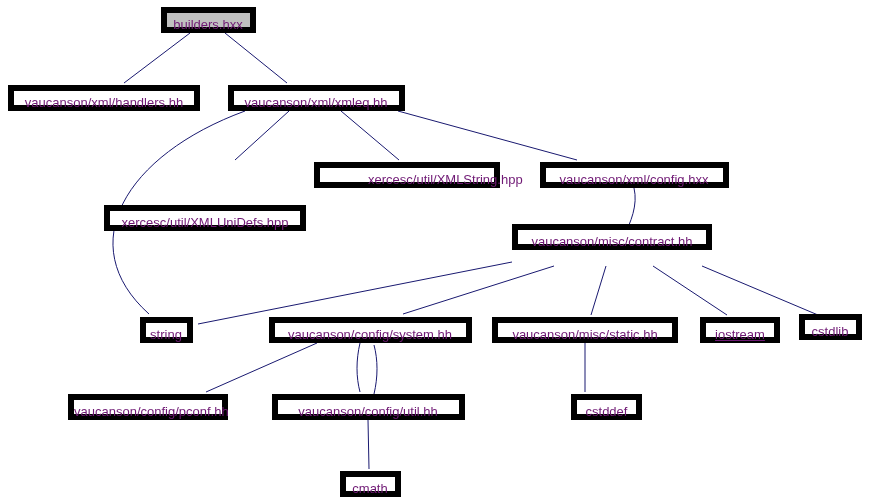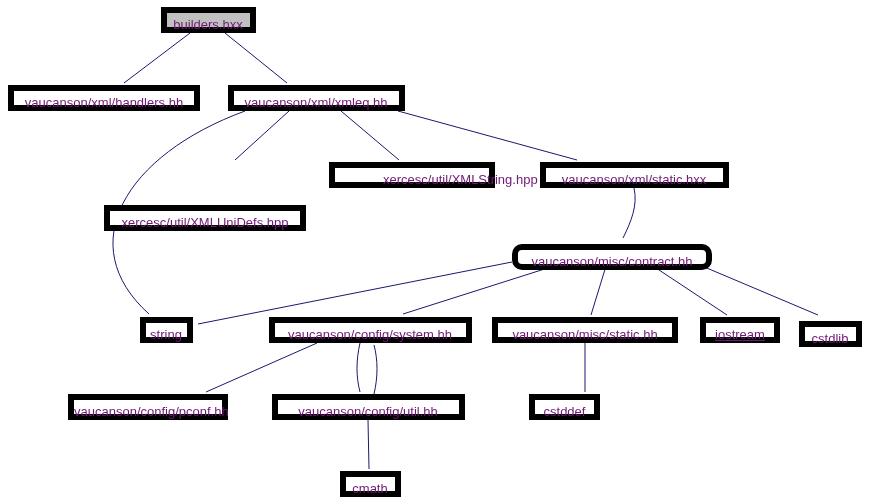--- a/index.html
+++ b/index.html
@@ -61,25 +61,25 @@
       <path d="M317,343 L206,392" stroke="#191970" marker-end="url(#arrow)"></path>
       <path d="M360,343 C356,360 356,377 360,392" stroke="#191970" marker-end="url(#arrow)"></path>
       <path d="M374,394 C378,377 378,360 374,345" stroke="#191970" marker-end="url(#arrow)"></path>
       <path d="M368,420 L369,469" stroke="#191970" marker-end="url(#arrow)"></path>
       <path d="M585,343 L585,392" stroke="#191970" marker-end="url(#arrow)"></path>
     </svg>
 <div class="node" style="left: 160.5px; top: 7px; width: 95px; height: 26px; line-height: 24px; background: rgb(192, 192, 192); border-color: rgb(0, 0, 0);">builders.hxx</div>
     <div class="node" style="left: 8px; top: 85px; width: 192px; height: 26px; line-height: 24px; background: rgb(255, 255, 255); border-color: rgb(0, 0, 0);">vaucanson/xml/handlers.hh</div>
     <div class="node" style="left: 227.5px; top: 85px; width: 177px; height: 26px; line-height: 24px; background: rgb(255, 255, 255); border-color: rgb(0, 0, 0);">vaucanson/xml/xmleq.hh</div>
     <div class="node" style="left: 104px; top: 162px; width: 202px; height: 26px; line-height: 24px; background: rgb(255, 255, 255); border-color: rgb(0, 0, 0); margin-top: 43px;">xercesc/util/XMLUniDefs.hpp</div>
-    <div class="node" style="left: 329px; top: 162px; width: 166px; height: 26px; line-height: 24px; background: rgb(255, 255, 255); border-color: rgb(0, 0, 0); padding-left: 48px;">xercesc/util/XMLString.hpp</div>
-    <div class="node" style="left: 539.5px; top: 162px; width: 189px; height: 26px; line-height: 24px; background: rgb(255, 255, 255); border-color: rgb(0, 0, 0);">vaucanson/xml/static.hxx</div>
-    <div class="node" style="left: 512px; top: 244px; width: 200px; height: 26px; line-height: 24px; background: rgb(255, 255, 255); border-color: rgb(0, 0, 0); border-radius: 10px;">vaucanson/misc/contract.hh</div>
+    <div class="node" style="left: 314px; top: 162px; width: 186px; height: 26px; line-height: 24px; background: rgb(255, 255, 255); border-color: rgb(0, 0, 0); padding-left: 48px;">xercesc/util/XMLString.hpp</div>
+    <div class="node" style="left: 539.5px; top: 162px; width: 189px; height: 26px; line-height: 24px; background: rgb(255, 255, 255); border-color: rgb(0, 0, 0);">vaucanson/xml/config.hxx</div>
+    <div class="node" style="left: 512px; top: 224px; width: 200px; height: 26px; line-height: 24px; background: rgb(255, 255, 255); border-color: rgb(0, 0, 0);">vaucanson/misc/contract.hh</div>
     <div class="node" style="left: 139.5px; top: 317px; width: 53px; height: 26px; line-height: 24px; background: rgb(255, 255, 255); border-color: rgb(0, 0, 0);">string</div>
     <div class="node" style="left: 268.5px; top: 317px; width: 203px; height: 26px; line-height: 24px; background: rgb(255, 255, 255); border-color: rgb(0, 0, 0);">vaucanson/config/system.hh</div>
     <div class="node" style="left: 492px; top: 317px; width: 186px; height: 26px; line-height: 24px; background: rgb(255, 255, 255); border-color: rgb(0, 0, 0);">vaucanson/misc/static.hh</div>
     <div class="node" style="left: 700px; top: 317px; width: 80px; height: 26px; line-height: 24px; background: rgb(255, 255, 255); border-color: rgb(0, 0, 0); text-decoration: underline;">iostream</div>
-    <div class="node" style="left: 798.5px; top: 321px; width: 63px; height: 26px; line-height: 24px; background: rgb(255, 255, 255); border-color: rgb(0, 0, 0);">cstdlib</div>
+    <div class="node" style="left: 798.5px; top: 314px; width: 63px; height: 26px; line-height: 24px; background: rgb(255, 255, 255); border-color: rgb(0, 0, 0);">cstdlib</div>
     <div class="node" style="left: 68px; top: 394px; width: 160px; height: 26px; line-height: 24px; background: rgb(255, 255, 255); border-color: rgb(0, 0, 0);">vaucanson/config/pconf.hh</div>
     <div class="node" style="left: 271.5px; top: 394px; width: 193px; height: 26px; line-height: 24px; background: rgb(255, 255, 255); border-color: rgb(0, 0, 0);">vaucanson/config/util.hh</div>
-    <div class="node" style="left: 529px; top: 394px; width: 71px; height: 26px; line-height: 24px; background: rgb(255, 255, 255); border-color: rgb(0, 0, 0);">cstddef</div>
+    <div class="node" style="left: 571px; top: 394px; width: 71px; height: 26px; line-height: 24px; background: rgb(255, 255, 255); border-color: rgb(0, 0, 0);">cstddef</div>
     <div class="node" style="left: 339.5px; top: 471px; width: 61px; height: 26px; line-height: 24px; background: rgb(255, 255, 255); border-color: rgb(0, 0, 0);">cmath</div>
   </div>
 
 </body></html>

